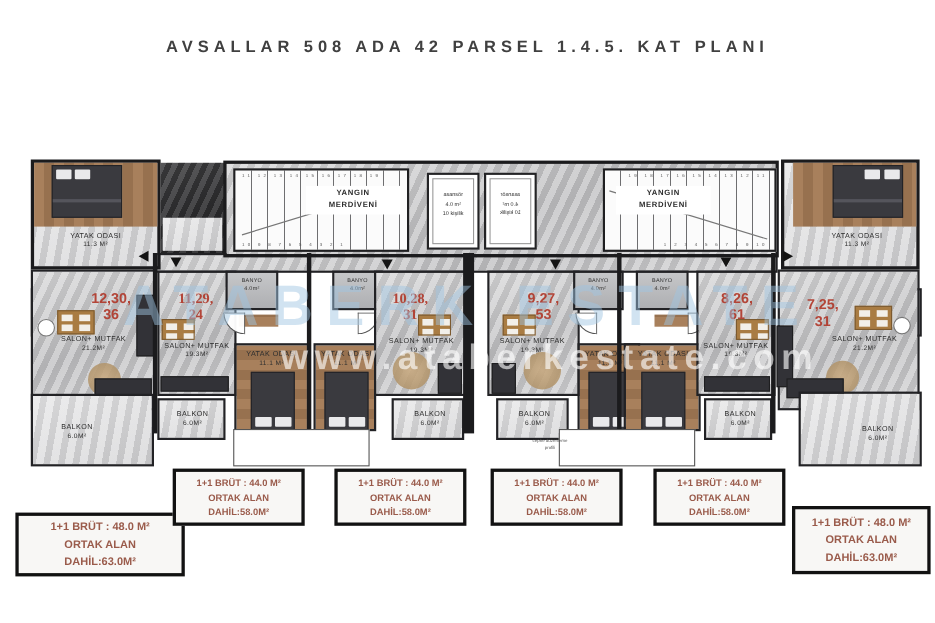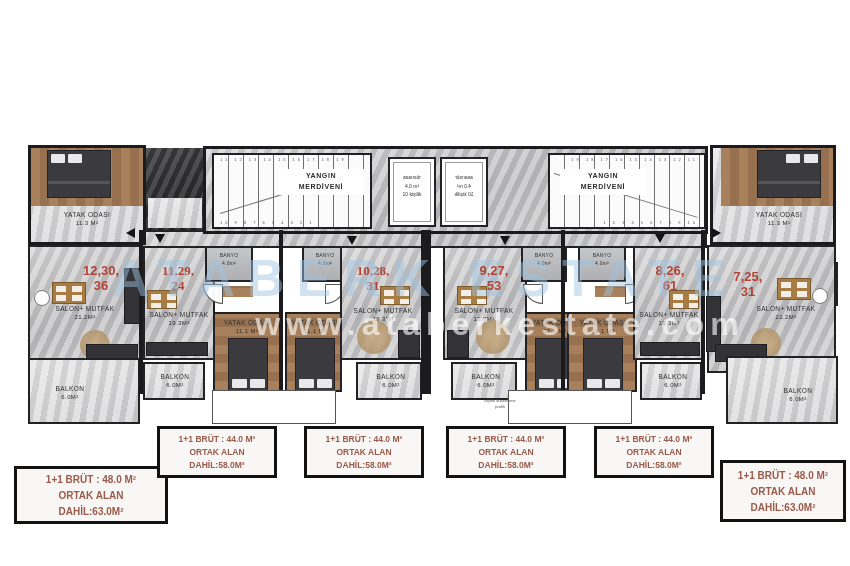--- a/index.html
+++ b/index.html
@@ -43,20 +43,21 @@
   .rightarrow{width:0;height:0;border-top:5px solid transparent;border-bottom:5px solid transparent;border-left:9px solid #141414;}
   .dot{background:#fff;border:1px solid #777;border-radius:50%;}
   .bay{background:#fff;border:1px solid #555;}
   .microlabel{font-size:4px;color:#555;text-align:center;line-height:1.4;}
 </style>
 </head>
 <body>
 
 <div class="page">
 
+  <div class="abs title">AVSALLAR 508 ADA 42 PARSEL 1.4.5. KAT PLANI</div>
 
   <div class="abs" style="left:0;top:0;width:850px;height:566px;">
 
     <div class="abs marble wb" style="left:141px;top:230px;width:566px;height:18px;"></div>
 
     <div class="abs marble-dark" style="left:146px;top:148px;width:58px;height:82px;"></div>
     <div class="abs marble2" style="left:148px;top:198px;width:54px;height:30px;"></div>
 
     <div class="abs marble wb3" style="left:203px;top:146px;width:505px;height:88px;">
 

